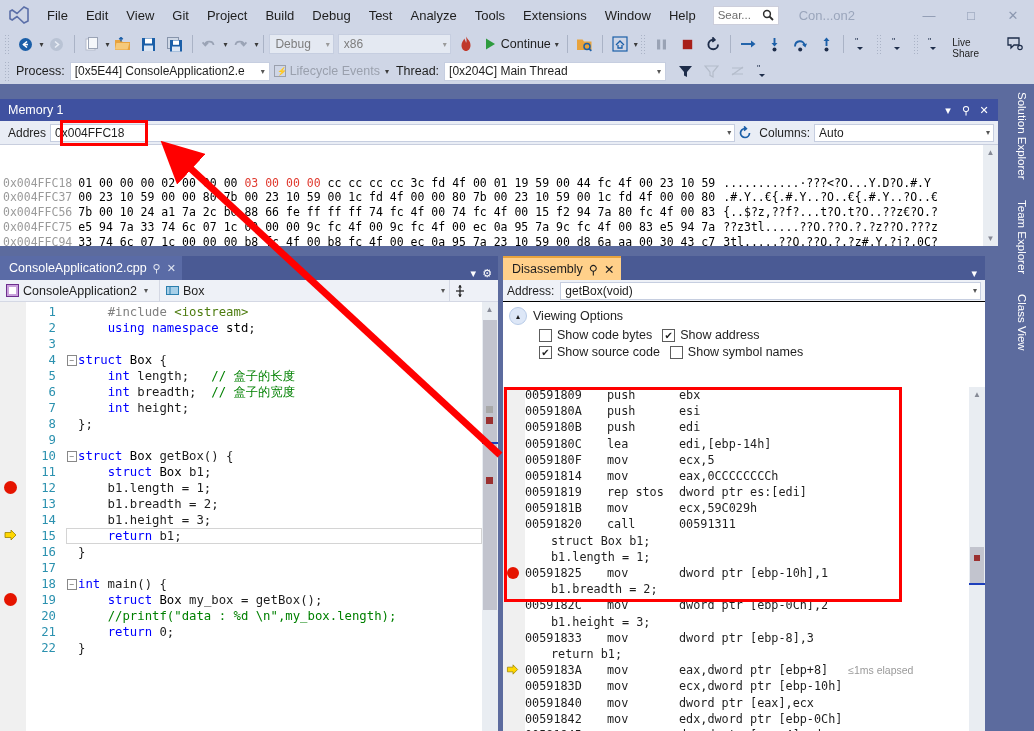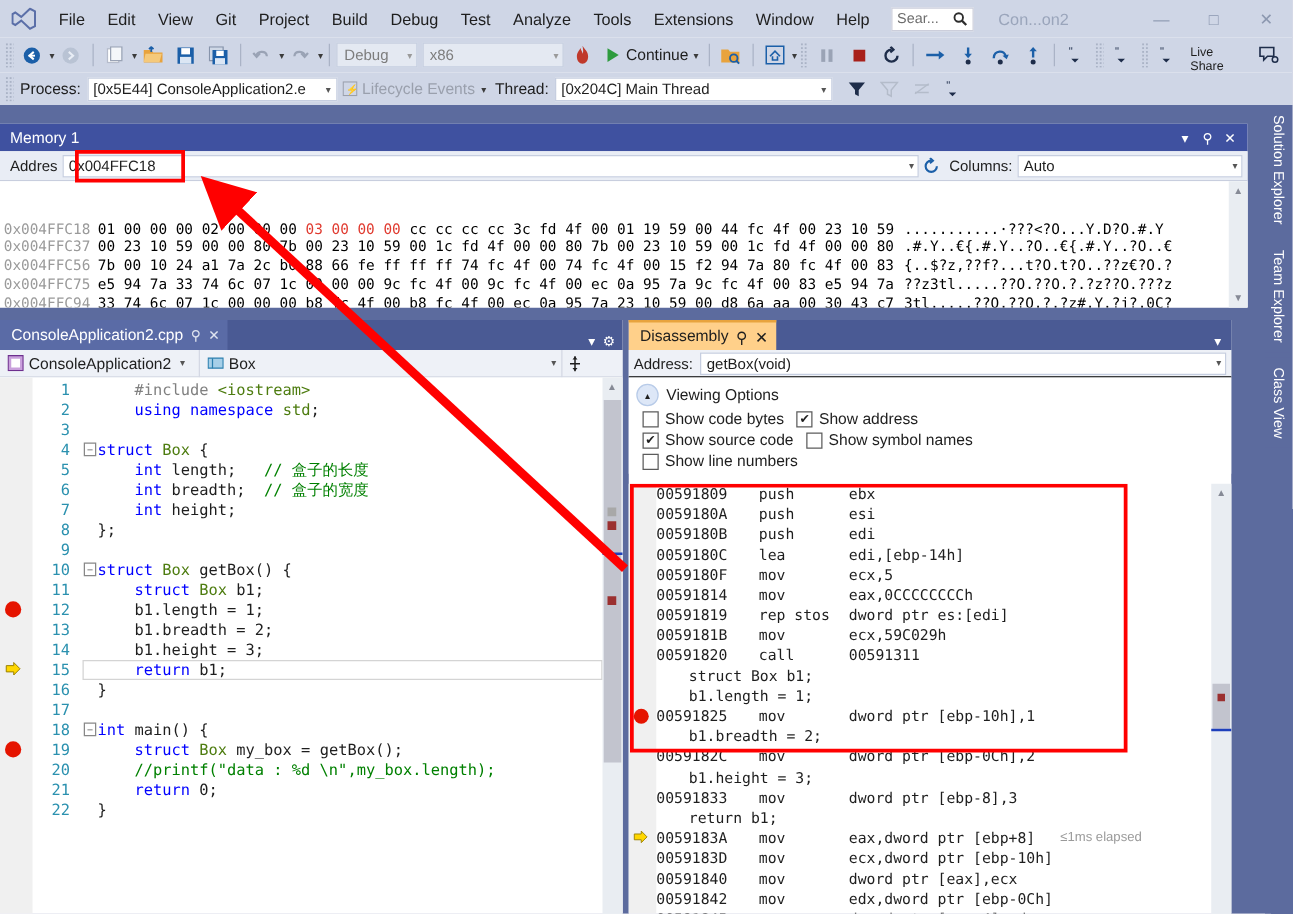--- a/index.html
+++ b/index.html
@@ -313,21 +313,21 @@
     padding-right: 10px; flex: none;
   }
   .fold {
     width: 12px; flex: none; color: #6d6d6d; font-size: 10px; text-align:center;
     line-height: 16px;
   }
   .ctext { flex: 1; }
   .k { color: #0000ff; }
   .str { color: #4d7c0f; }
   .cm { color: #008000; }
-  .ty { color: #4d7c0f; }
+  .ty { color: #000000; }
   .pp { color: #808080; }
   .cl.curline .ctext-wrap {
     position: absolute; left: 40px; right: 0; top:0; bottom:0;
     border: 1px solid #d4d4d4; pointer-events:none;
   }
   .bp {
     position: absolute; left: 4px;
     width: 13px; height: 13px; border-radius: 50%;
     background: #e51400;
   }
@@ -393,21 +393,21 @@
     background: #ffffff;
     padding: 5px 0 3px 0;
   }
   #da-opt-head { display: flex; align-items: center; gap: 6px; padding-left: 6px; font-size: 12.5px; }
   .circ-chev {
     width: 16px; height: 16px; border-radius: 50%;
     background: #dde7f7; border: 1px solid #b8cbe8;
     display: flex; align-items: center; justify-content: center;
     font-size: 8px; color: #1e1e1e;
   }
-  .opt-row { display: flex; align-items: center; padding-left: 11px; margin-top: 3px; }
+  .opt-row { display: flex; align-items: center; padding-left: 36px; margin-top: 3px; }
   .opt {
     display: flex; align-items: center; gap: 5px;
     font-size: 12.5px; margin-right: 10px;
   }
   .cbx {
     width: 13px; height: 13px;
     border: 1px solid #5c5c5c; background: #ffffff;
     display: flex; align-items: center; justify-content: center;
     font-size: 10px; color: #1e1e1e; box-sizing: border-box;
   }
@@ -869,26 +869,20 @@
       <div class="opt-row">
         <label class="opt">
           <span class="cbx">✔</span>
           <span>Show source code</span>
         </label>
         <label class="opt">
           <span class="cbx"></span>
           <span>Show symbol names</span>
         </label>
       </div>
-      <div class="opt-row">
-        <label class="opt">
-          <span class="cbx"></span>
-          <span>Show line numbers</span>
-        </label>
-      </div>
     </div>
     <div id="da-body">
       <div id="da-gutter"><div style="position: absolute; left: 4px; width: 12px; height: 12px; border-radius: 50%; background: rgb(229, 20, 0); top: 180.2px;"></div><div style="position: absolute; left: 3px; top: 276.4px;"><svg width="14" height="13" viewBox="0 0 14 14">
               <path d="M1 4.5 h6 V2 l5 5 l-5 5 V9.5 H1 Z" fill="#ffd700" stroke="#9a8100" stroke-width="0.8"></path>
             </svg></div></div>
       <div id="da-lines"><div class="dl"><span class="da-addr-c">00591809</span><span class="da-mn">push</span><span class="da-op">ebx</span></div><div class="dl"><span class="da-addr-c">0059180A</span><span class="da-mn">push</span><span class="da-op">esi</span></div><div class="dl"><span class="da-addr-c">0059180B</span><span class="da-mn">push</span><span class="da-op">edi</span></div><div class="dl"><span class="da-addr-c">0059180C</span><span class="da-mn">lea</span><span class="da-op">edi,[ebp-14h]</span></div><div class="dl"><span class="da-addr-c">0059180F</span><span class="da-mn">mov</span><span class="da-op">ecx,5</span></div><div class="dl"><span class="da-addr-c">00591814</span><span class="da-mn">mov</span><span class="da-op">eax,0CCCCCCCCh</span></div><div class="dl"><span class="da-addr-c">00591819</span><span class="da-mn">rep stos</span><span class="da-op">dword ptr es:[edi]</span></div><div class="dl"><span class="da-addr-c">0059181B</span><span class="da-mn">mov</span><span class="da-op">ecx,59C029h</span></div><div class="dl"><span class="da-addr-c">00591820</span><span class="da-mn">call</span><span class="da-op">00591311</span></div><div class="dl"><span class="da-src">struct Box b1;</span></div><div class="dl"><span class="da-src">b1.length = 1;</span></div><div class="dl"><span class="da-addr-c">00591825</span><span class="da-mn">mov</span><span class="da-op">dword ptr [ebp-10h],1</span></div><div class="dl"><span class="da-src">b1.breadth = 2;</span></div><div class="dl"><span class="da-addr-c">0059182C</span><span class="da-mn">mov</span><span class="da-op">dword ptr [ebp-0Ch],2</span></div><div class="dl"><span class="da-src">b1.height = 3;</span></div><div class="dl"><span class="da-addr-c">00591833</span><span class="da-mn">mov</span><span class="da-op">dword ptr [ebp-8],3</span></div><div class="dl"><span class="da-src">return b1;</span></div><div class="dl"><span class="da-addr-c">0059183A</span><span class="da-mn">mov</span><span class="da-op">eax,dword ptr [ebp+8]</span><span class="elapsed">≤1ms elapsed</span></div><div class="dl"><span class="da-addr-c">0059183D</span><span class="da-mn">mov</span><span class="da-op">ecx,dword ptr [ebp-10h]</span></div><div class="dl"><span class="da-addr-c">00591840</span><span class="da-mn">mov</span><span class="da-op">dword ptr [eax],ecx</span></div><div class="dl"><span class="da-addr-c">00591842</span><span class="da-mn">mov</span><span class="da-op">edx,dword ptr [ebp-0Ch]</span></div><div class="dl"><span class="da-addr-c">00591845</span><span class="da-mn">mov</span><span class="da-op">dword ptr [eax+4],edx</span></div></div>
       <div class="red-rect" id="ann-da-rect"></div>
     </div>
     <div id="da-scroll">
       <div class="sb-arrow-t">▲</div>

